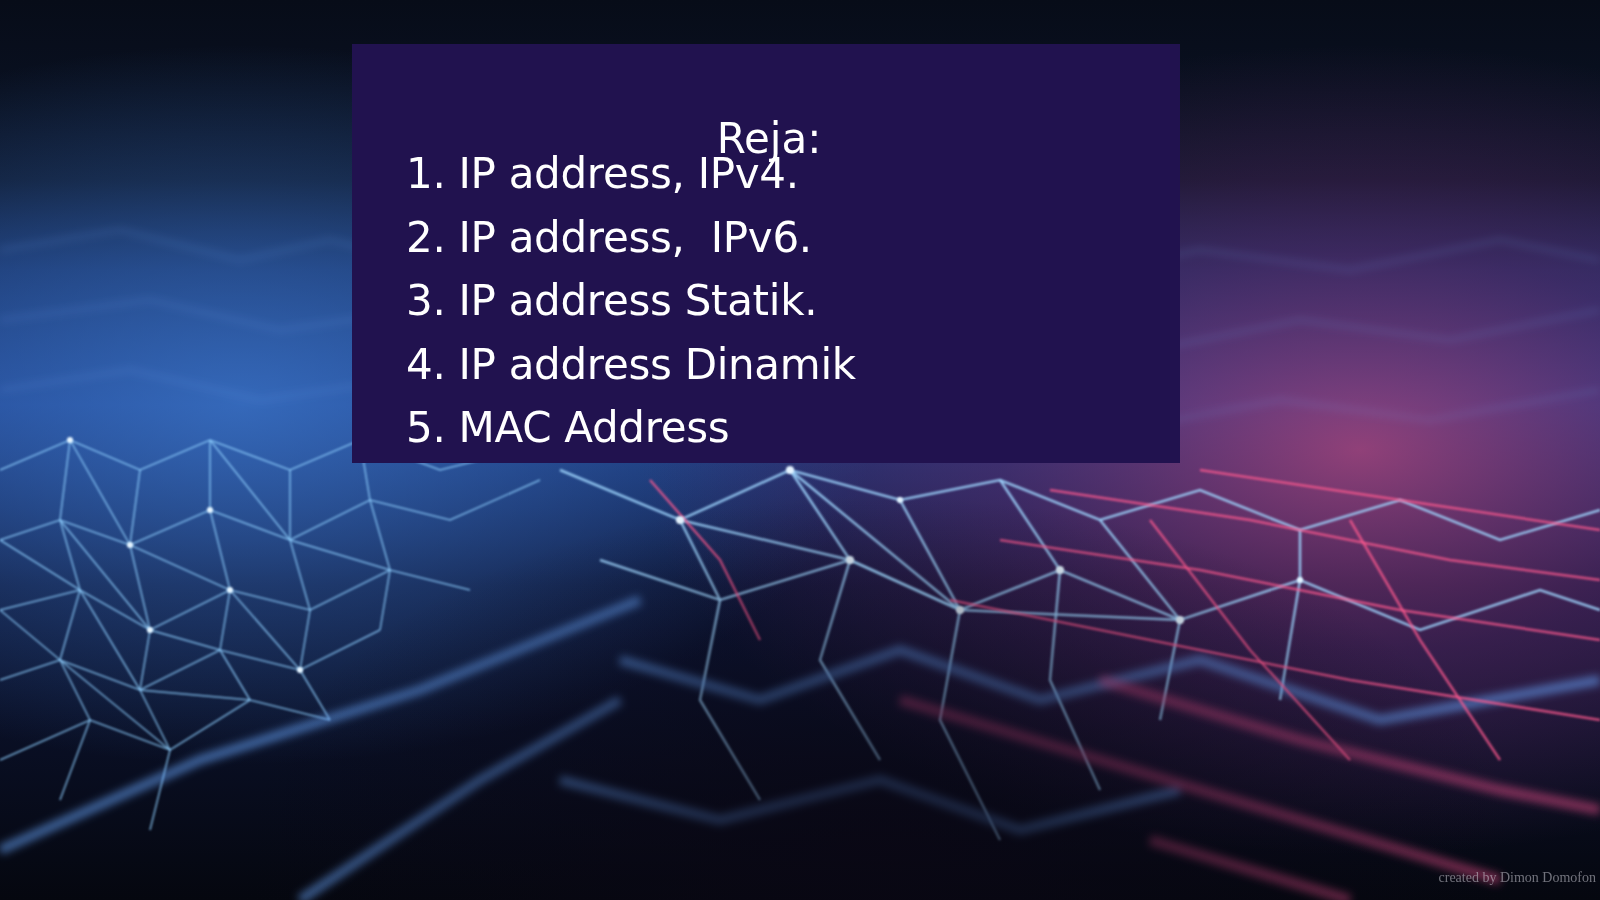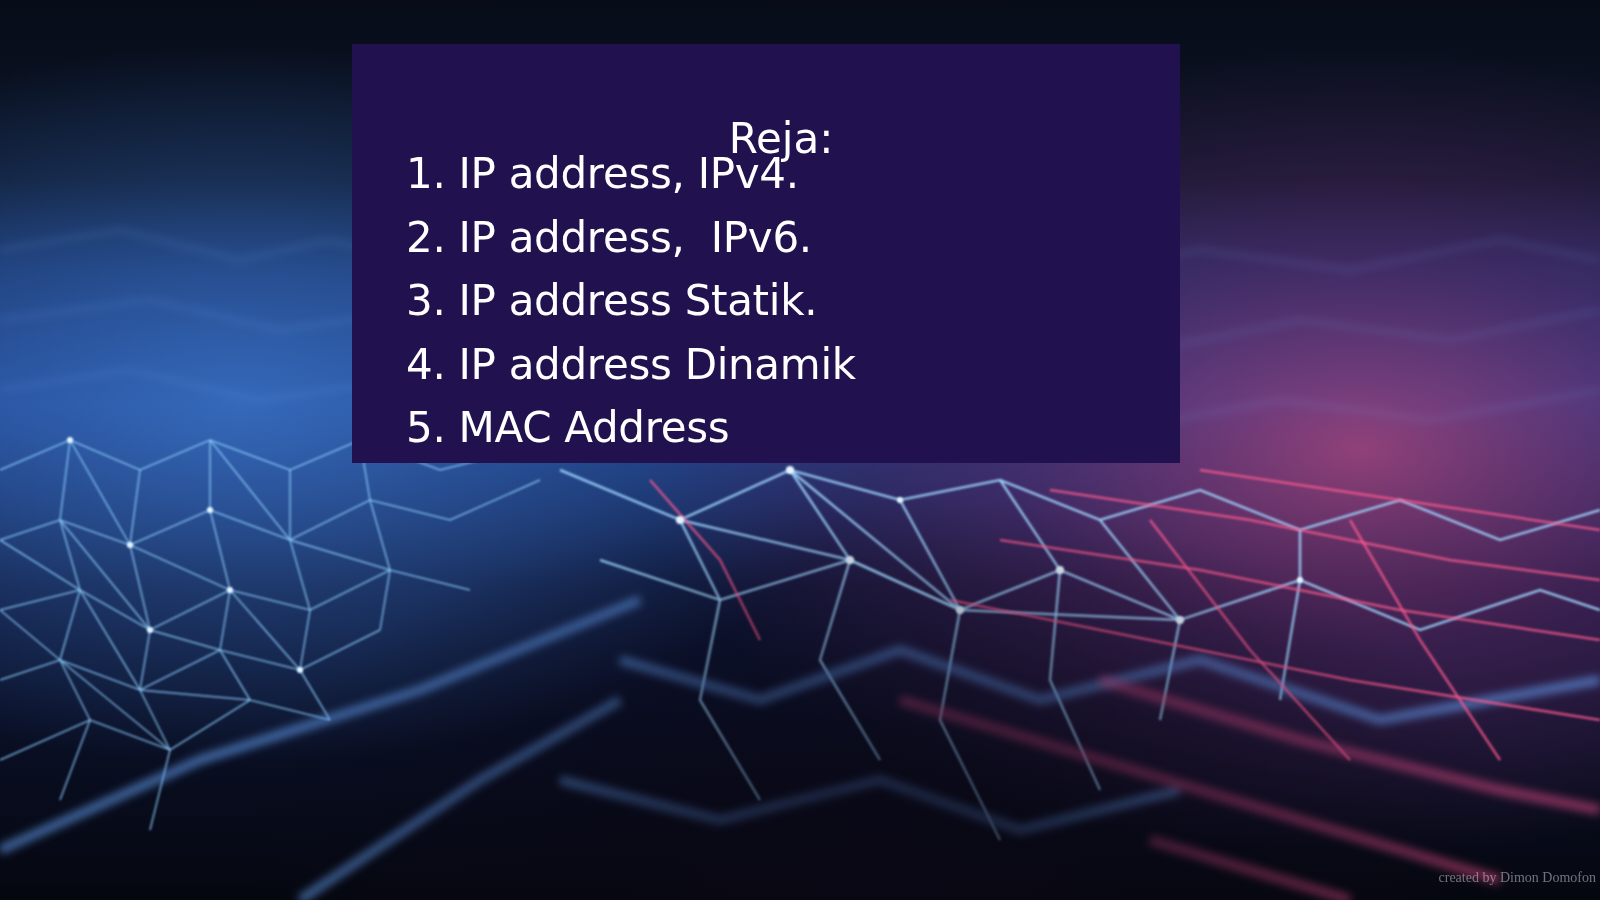--- a/index.html
+++ b/index.html
@@ -13,21 +13,21 @@
       position: absolute; left: 352px; top: 44px; width: 828px; height: 419px;
       background: #21124f;
       color: #ffffff;
       box-sizing: border-box;
     }
     .panel-title {
       position: absolute; left: 0; right: 0; top: 74px;
       text-align: center; font-size: 42px; line-height: 1;
       padding-left: 0px;
     }
-    .panel-title span { position: relative; left: 15px; }
+    .panel-title span { position: relative; left: 3px; }
     .agenda-list {
       position: absolute; left: 54px; top: 98px; margin: 0; padding: 0; list-style: none;
     }
     .agenda-item {
       font-size: 42px; line-height: 63.5px; height: 63.5px; white-space: pre;
       letter-spacing: -0.3px;
     }
     .credit {
       position: absolute; right: 4px; bottom: 14px;
       font-size: 14px; color: rgba(200,200,210,0.55);

